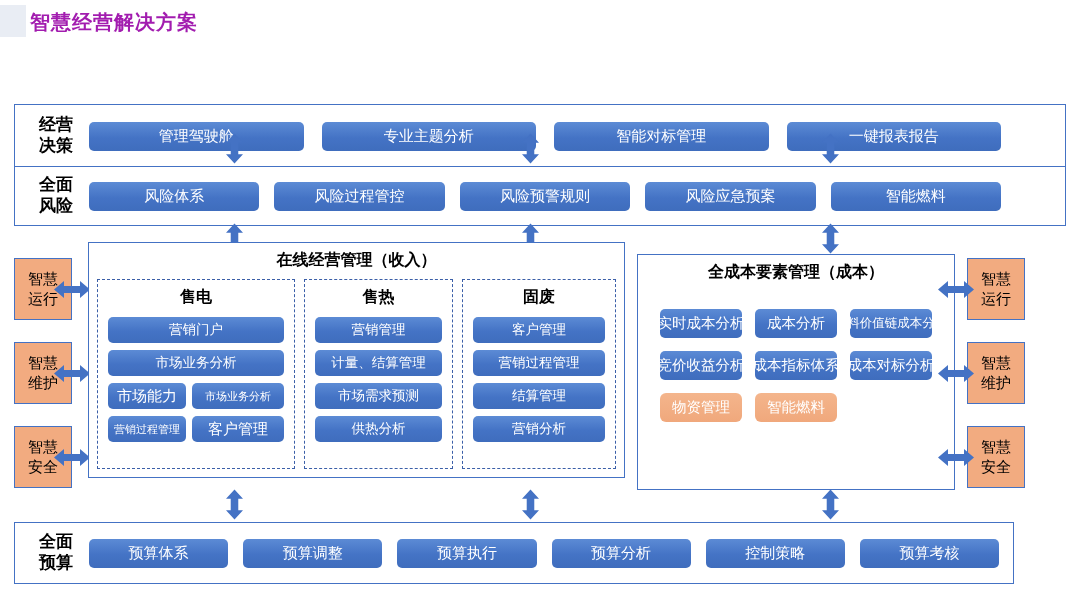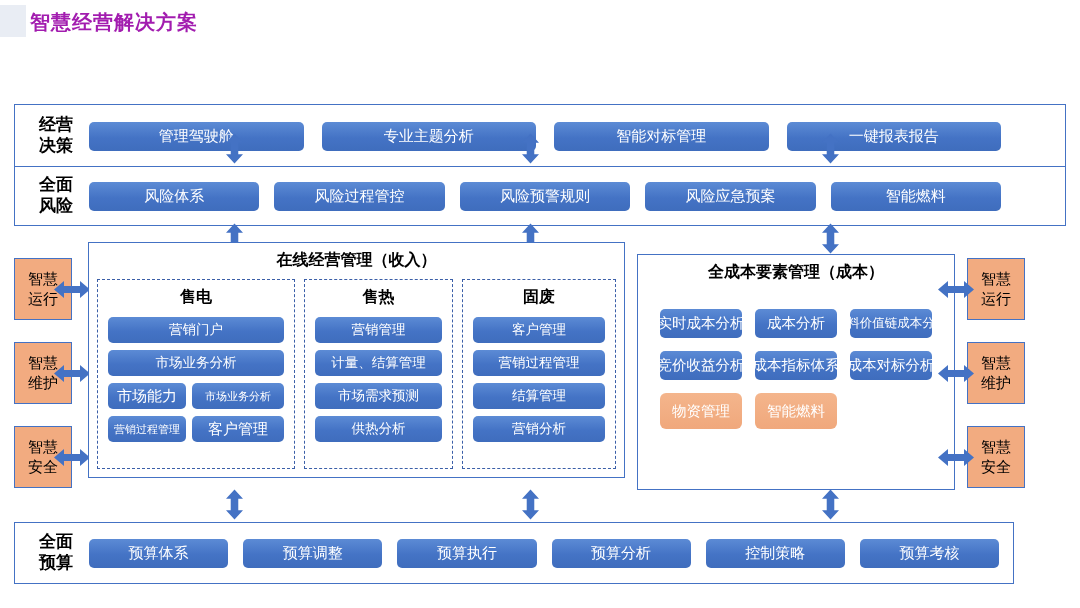--- a/index.html
+++ b/index.html
@@ -51,21 +51,21 @@
   .fs15{font-size:15px;}
   .fs11{font-size:11px;}
 
   .cost-grid{position:absolute;left:22px;right:22px;top:54px;display:grid;grid-template-columns:1fr 1fr 1fr;gap:13px 13px;}
   .cost-grid .bluebox{height:29px;font-size:14.5px;}
   .cost-grid .small-text{font-size:12.5px;}
   .orangebox{
     background:linear-gradient(180deg,#f4b58c 0%,#f0a87c 100%);
     border-radius:5px;color:#ffffff;display:flex;align-items:center;justify-content:center;
   }
-  .cost-grid .orangebox{height:36px;font-size:14.5px;border-radius:6px;}
+  .cost-grid .orangebox{height:29px;font-size:14.5px;border-radius:6px;}
 
   
   .sidebox{
     position:absolute;width:58px;height:62px;box-sizing:border-box;
     background:#f2ab80;border:1.6px solid #4472C4;color:#000000;
     display:flex;flex-direction:column;align-items:center;justify-content:center;
     font-size:15px;line-height:1.35;
   }
 
   

